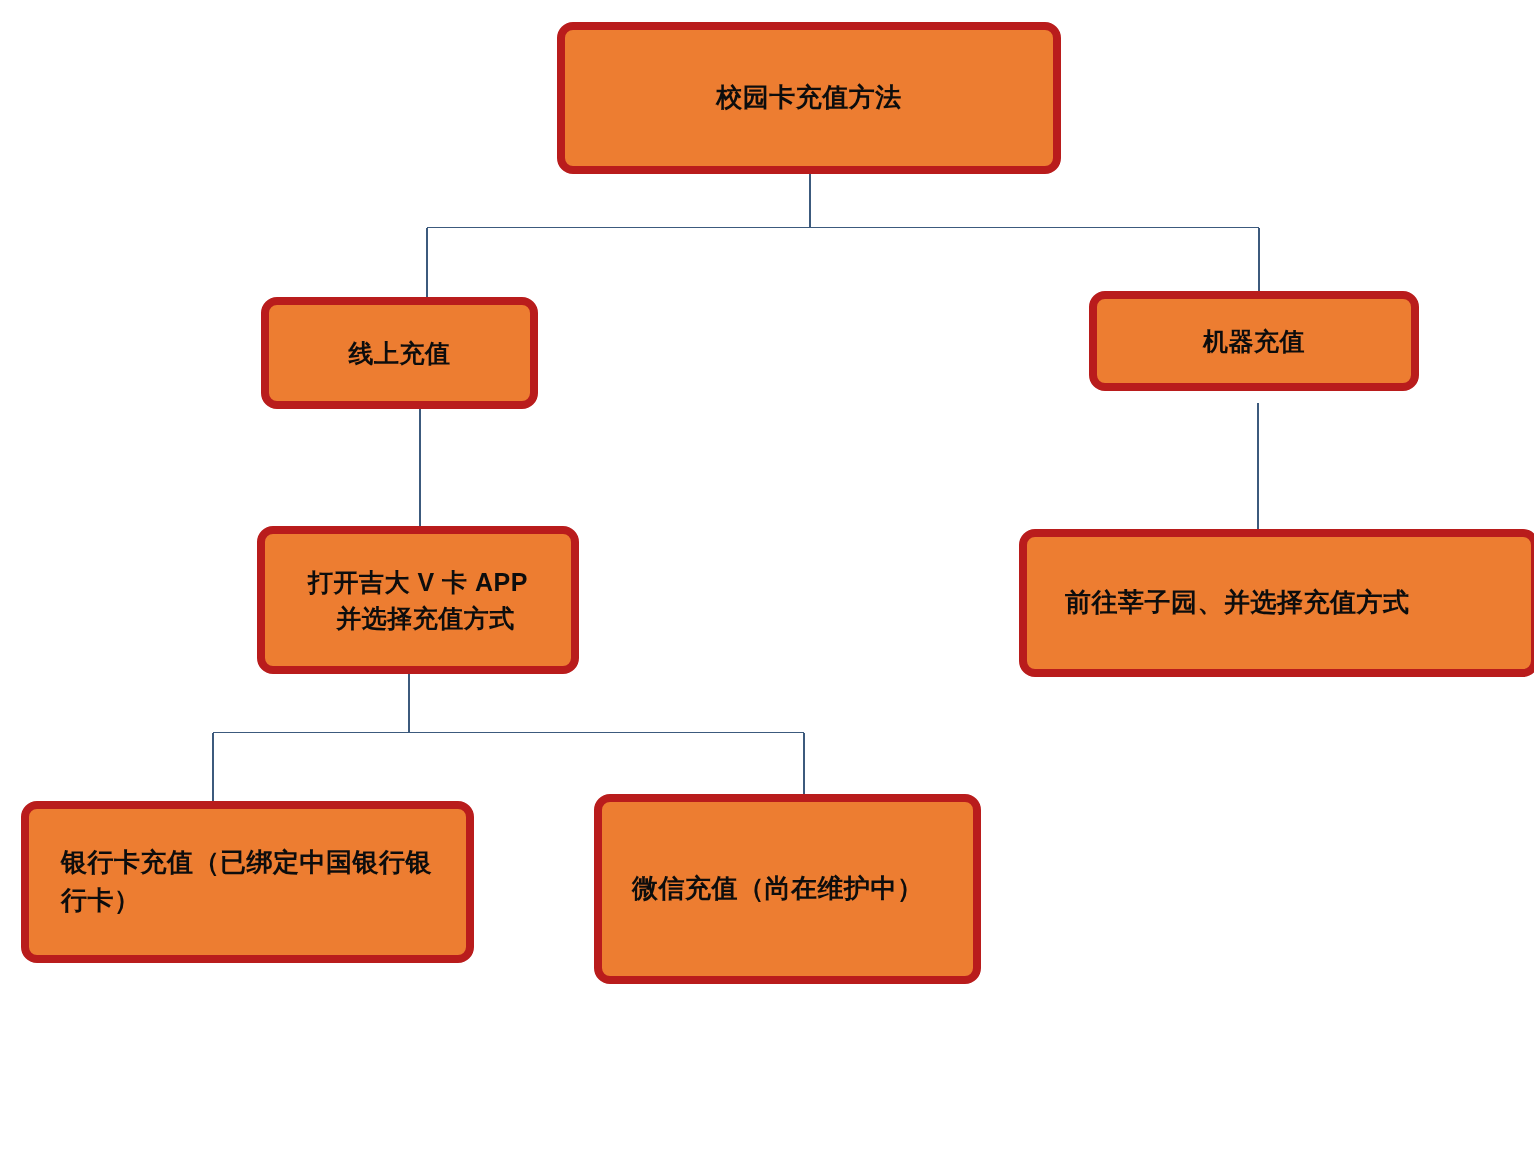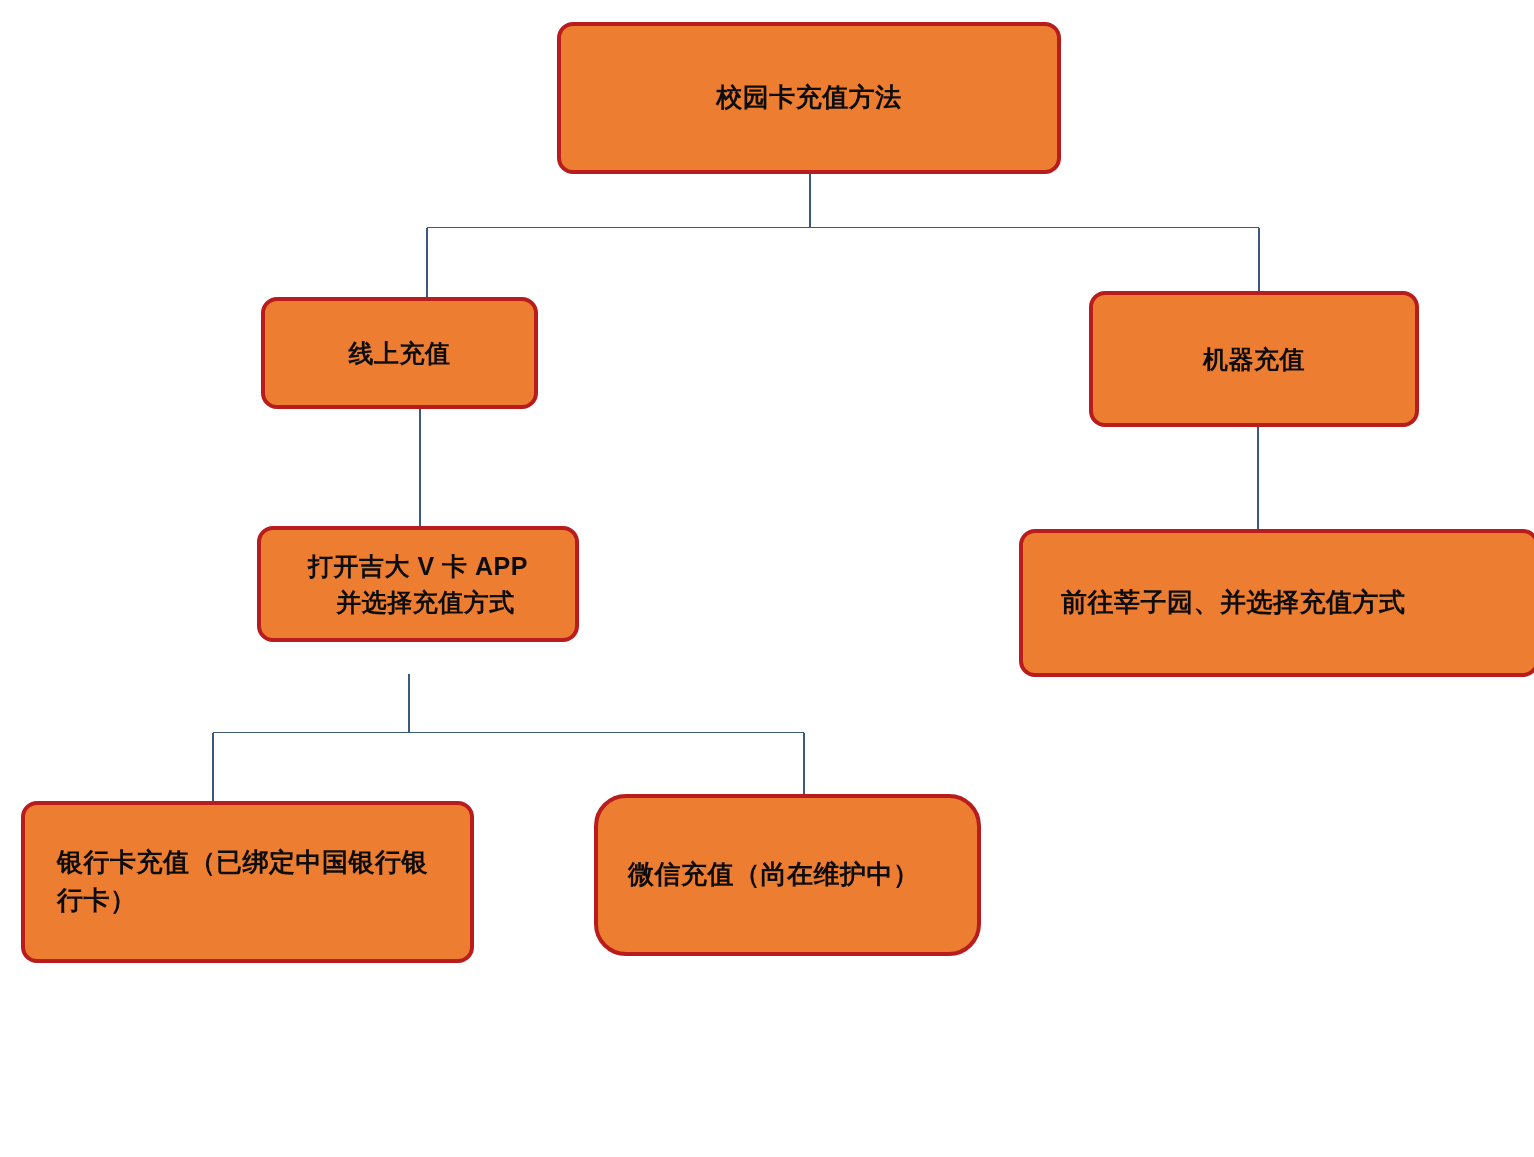--- a/index.html
+++ b/index.html
@@ -23,21 +23,21 @@
     left: 0;
     top: 0;
     width: 1534px;
     height: 1157px;
     pointer-events: none;
   }
   .node {
     position: absolute;
     box-sizing: border-box;
     background: #ED7D31;
-    border: 4px solid #b91c1c;
+    border: 8px solid #b91c1c;
     border-radius: 16px;
     display: flex;
     align-items: center;
     color: #0d0d0d;
     font-weight: bold;
     letter-spacing: 0.5px;
     line-height: 1.45;
     z-index: 2;
   }
   .node .label {
@@ -56,46 +56,45 @@
   
   #node-root {
     left: 557px; top: 22px; width: 504px; height: 152px;
     font-size: 26px;
   }
   #node-online {
     left: 261px; top: 297px; width: 277px; height: 112px;
     font-size: 25px;
   }
   #node-machine {
-    left: 1089px; top: 291px; width: 330px; height: 136px;
+    left: 1089px; top: 291px; width: 330px; height: 100px;
     font-size: 25px;
   }
   #node-app {
-    left: 257px; top: 526px; width: 322px; height: 116px;
+    left: 257px; top: 526px; width: 322px; height: 148px;
     font-size: 25px;
     justify-content: center;
     text-align: center;
   }
   #node-go-machine {
     left: 1019px; top: 529px; width: 520px; height: 148px;
     font-size: 26px;
     padding-left: 38px;
   }
   #node-bank {
     left: 21px; top: 801px; width: 453px; height: 162px;
     font-size: 26px;
     padding-left: 32px;
     padding-right: 24px;
   }
   #node-wechat {
-    left: 594px; top: 794px; width: 387px; height: 162px;
+    left: 594px; top: 794px; width: 387px; height: 190px;
     font-size: 26px;
     padding-left: 30px;
     padding-right: 2px;
-    border-radius: 32px;
   }
   .node .line2 { display: block; padding-left: 15px; }
 </style>
 </head>
 <body>
 
 <div id="canvas">
 
   <svg id="connectors" viewBox="0 0 1534 1157" width="1534" height="1157">
     <g stroke="#3C5A7D" stroke-width="1.6" fill="none" shape-rendering="crispEdges">

